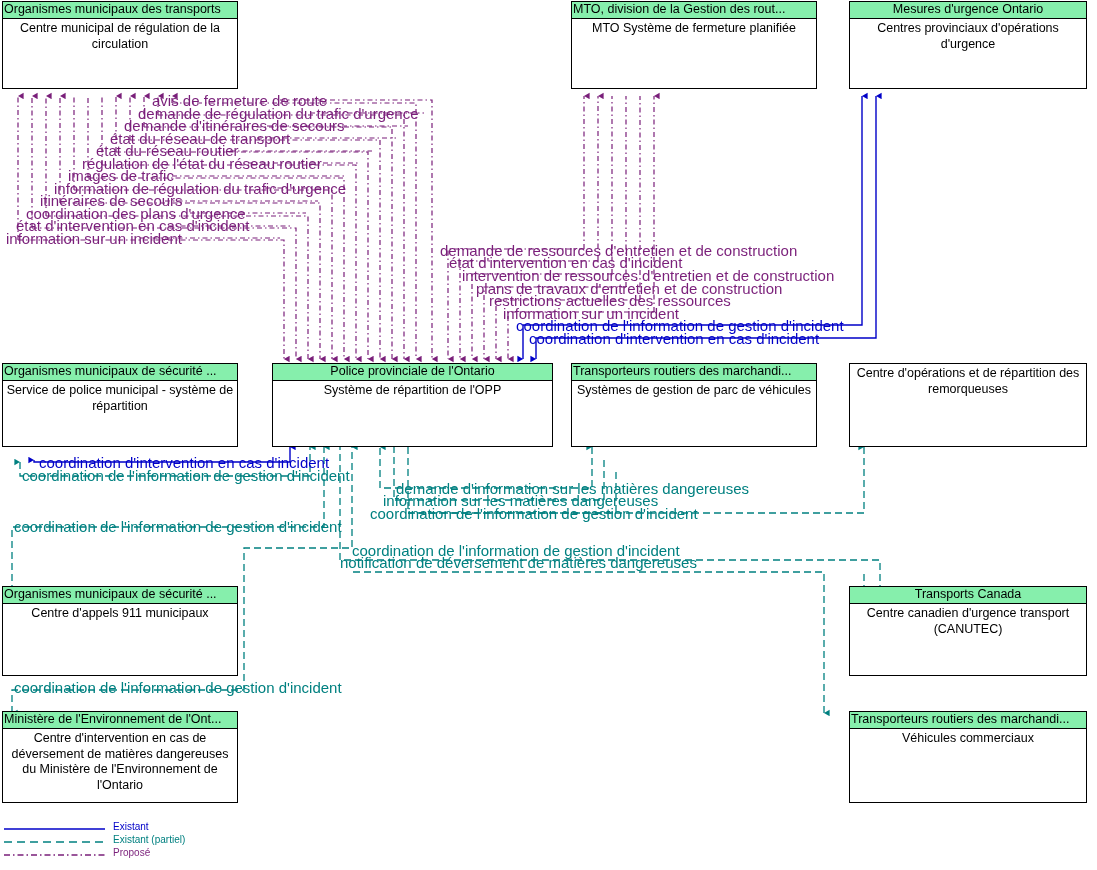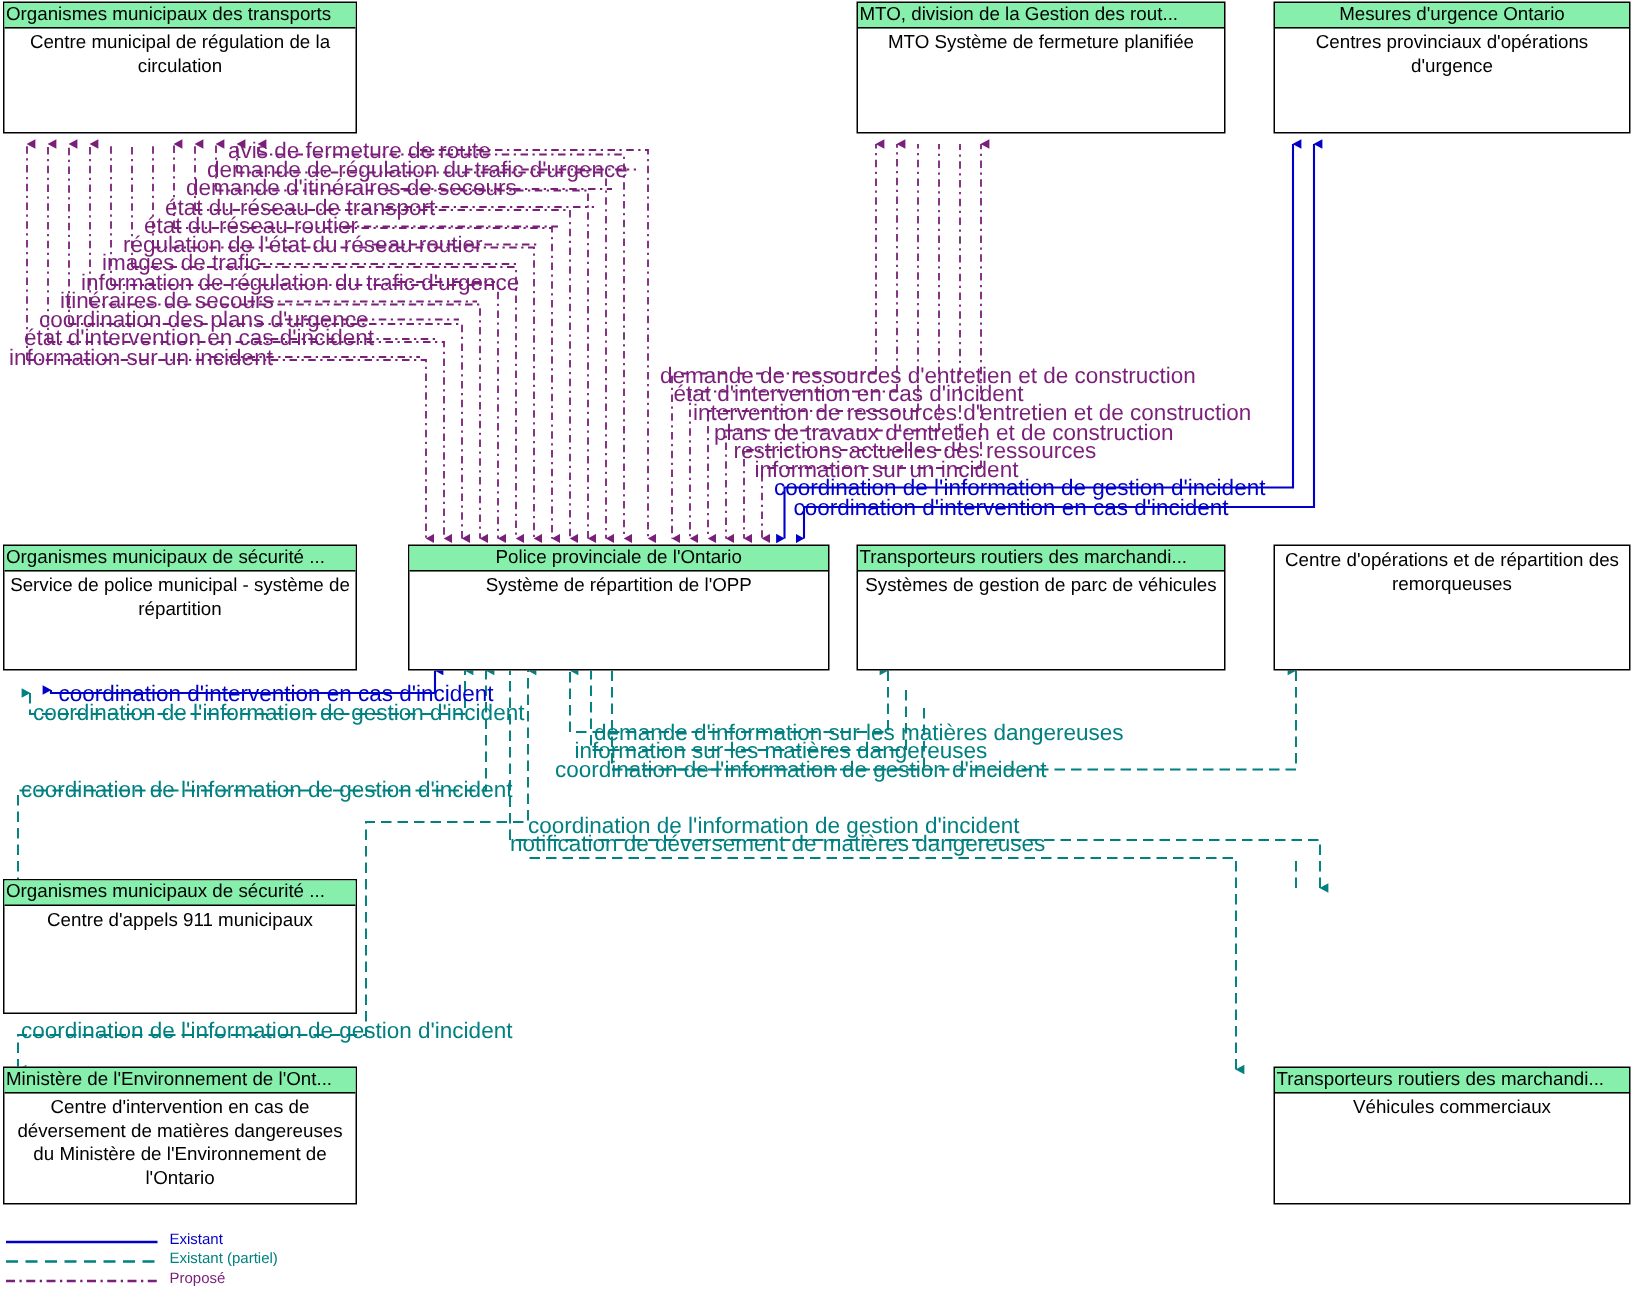--- a/index.html
+++ b/index.html
@@ -206,20 +206,24 @@
 
   <div class="node hdr-left" style="left:849px;top:363px;width:238px;height:84px;">
     <div class="body">Centre d'opérations et de répartition des remorqueuses</div>
   </div>
 
   <div class="node hdr-left" style="left:2px;top:586px;width:236px;height:90px;">
     <div class="hdr">Organismes municipaux de sécurité ...</div>
     <div class="body">Centre d'appels 911 municipaux</div>
   </div>
 
+  <div class="node" style="left:849px;top:586px;width:238px;height:90px;">
+    <div class="hdr">Transports Canada</div>
+    <div class="body">Centre canadien d'urgence transport (CANUTEC)</div>
+  </div>
 
   <div class="node hdr-left" style="left:2px;top:711px;width:236px;height:92px;">
     <div class="hdr">Ministère de l'Environnement de l'Ont...</div>
     <div class="body">Centre d'intervention en cas de déversement de matières dangereuses du Ministère de l'Environnement de l'Ontario</div>
   </div>
 
   <div class="node hdr-left" style="left:849px;top:711px;width:238px;height:92px;">
     <div class="hdr">Transporteurs routiers des marchandi...</div>
     <div class="body">Véhicules commerciaux</div>
   </div>

